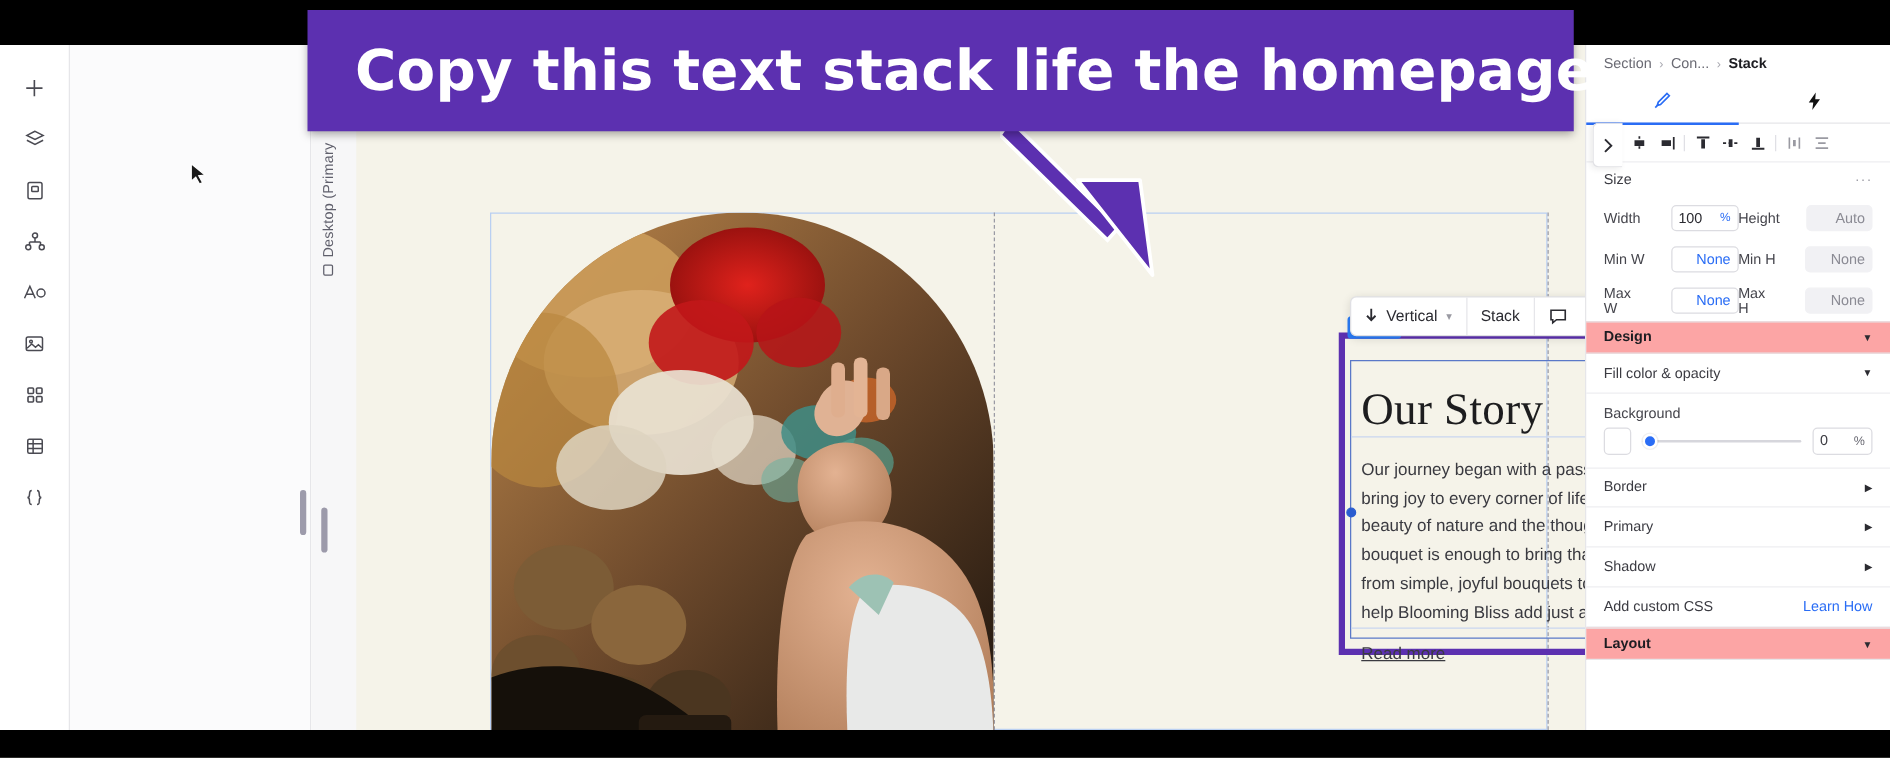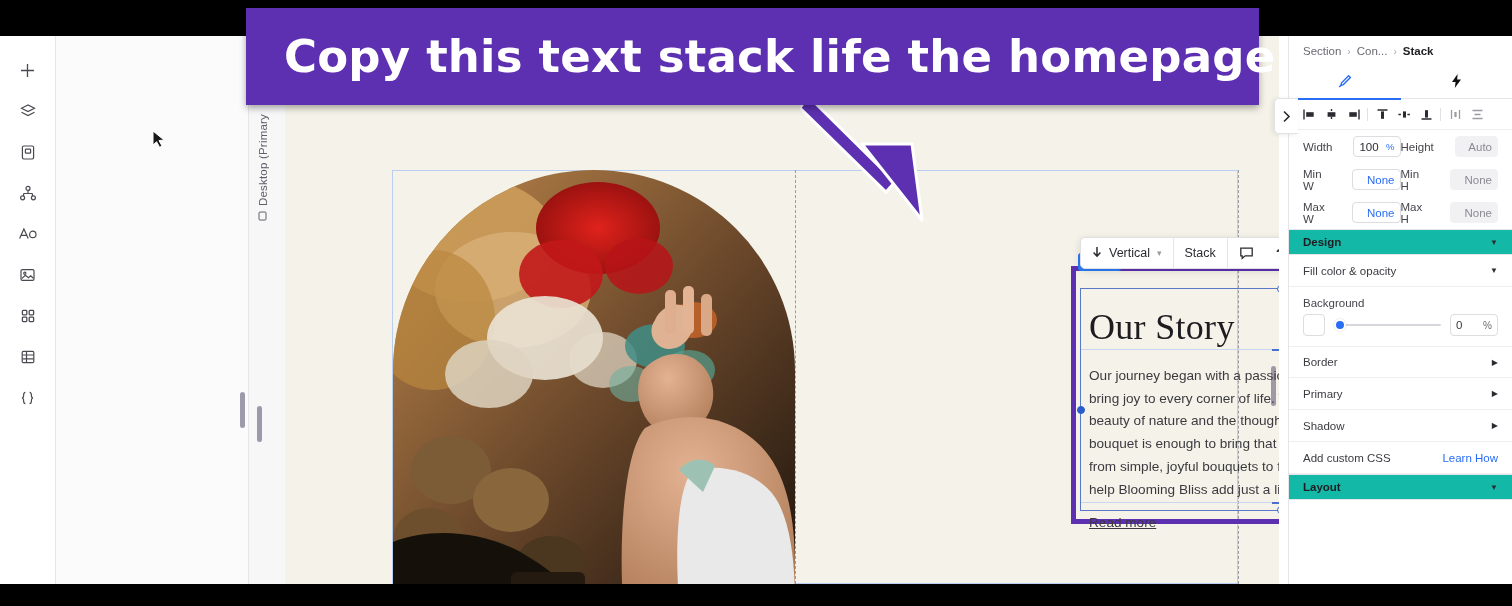--- a/index.html
+++ b/index.html
@@ -138,21 +138,21 @@
   }
   .tb-item {
     display:flex; align-items:center; gap:7px; padding:0 11px;
     cursor:pointer; white-space:nowrap;
   }
   .tb-div { width:1px; background:#e6e6ea; }
   .tb-caret { color:#9a9aa2; font-size:9px; }
 
   
   .inspector {
-    position:absolute; right:0; top:0; width:224px; height:548px;
+    position:absolute; right:0; top:0; width:244px; height:548px;
     background:#fff; border-left:1px solid #e6e6e9;
     font-size:11.5px; color:#3b3b42;
   }
   .crumb {
     height:30px; display:flex; align-items:center; gap:6px;
     padding:0 14px; font-size:11.5px; color:#6a6a73;
   }
   .crumb b { color:#1d1d22; font-weight:bold; }
   .crumb .sep { color:#a9a9b1; font-size:10px; }
   .tabs { display:flex; height:33px; border-bottom:1px solid #e6e6e9; position:relative; }
@@ -170,21 +170,21 @@
   }
   .align-sep { width:1px; height:13px; background:#e0e0e5; margin:0 2px; }
 
   .sec-head {
     height:28px; display:flex; align-items:center; justify-content:space-between;
     padding:0 14px; font-size:11.5px;
   }
   .sec-head .dots { color:#9a9aa2; letter-spacing:1px; font-size:11px; cursor:pointer; }
   .sec-bar {
     height:26px; display:flex; align-items:center; justify-content:space-between;
-    padding:0 14px; background:#14b8a6; border-top:1px solid #e6e6e9; border-bottom:1px solid #e6e6e9;
+    padding:0 14px; background:#fca5a5; border-top:1px solid #e6e6e9; border-bottom:1px solid #e6e6e9;
     font-weight:bold; color:#1d1d22;
   }
   .sec-row {
     height:32px; display:flex; align-items:center; justify-content:space-between;
     padding:0 14px; border-bottom:1px solid #eeeef1; cursor:pointer;
   }
   .tri-d { font-size:8px; color:#2b2b31; }
   .tri-r { font-size:8px; color:#2b2b31; }
 
   .fld-row { display:flex; align-items:center; padding:0 14px; height:33px; gap:0; }
@@ -511,20 +511,24 @@
               <rect x="6.4" y="4" width="2.2" height="5" fill="#9a9aa2" stroke="none"></rect>
             </svg>
         </div>
         <div class="align-btn">
           <svg width="15" height="13" viewBox="0 0 15 13" fill="none" stroke="#9a9aa2" stroke-width="1.3">
               <path d="M2.5 2.5h10M2.5 10.5h10M4.5 6.5h6"></path>
             </svg>
         </div>
       </div>
 
+      <div class="sec-head">
+        <span>Size</span>
+        <span class="dots">···</span>
+      </div>
 
       <div class="fld-row">
         <div class="fld">
           <label>Width</label>
           <div class="inp">
             <span class="val">100</span>
             <span class="unit">%</span>
           </div>
         </div>
         <div class="fld">

